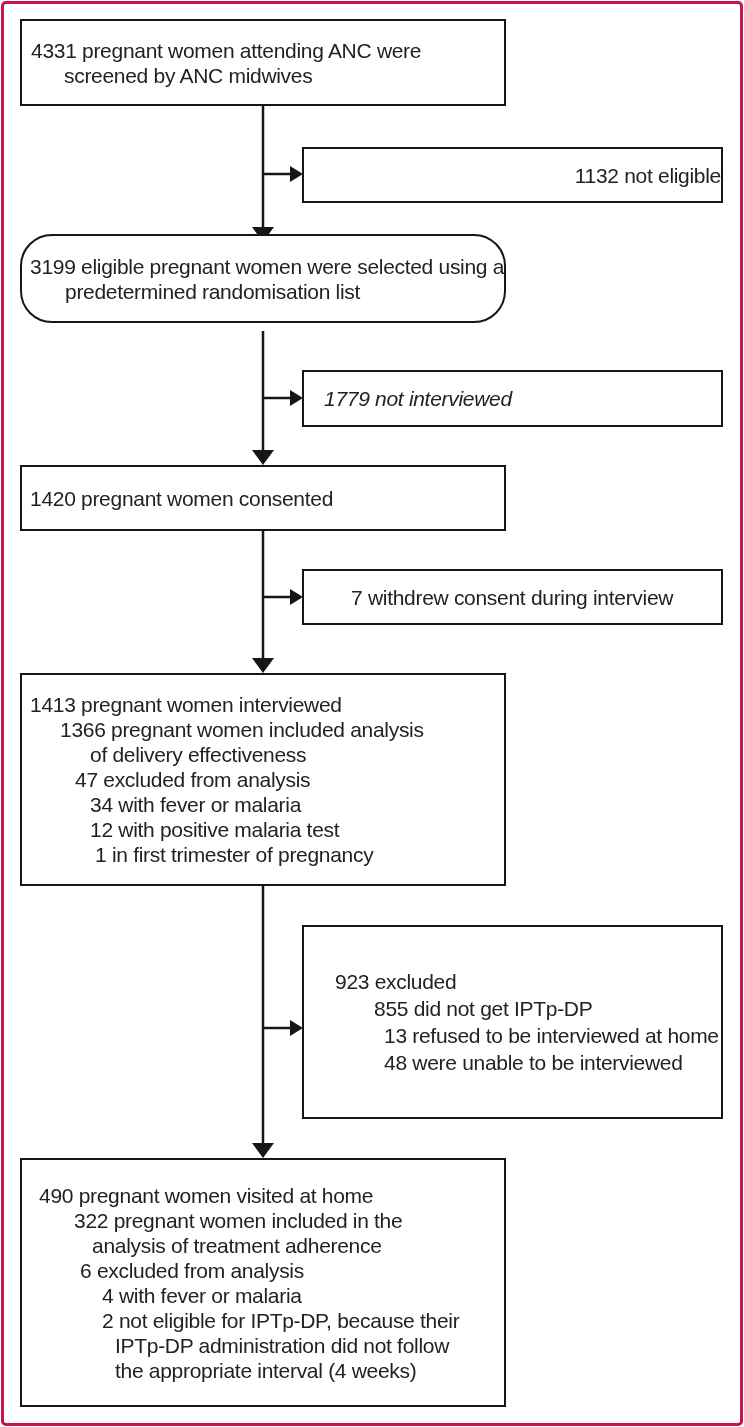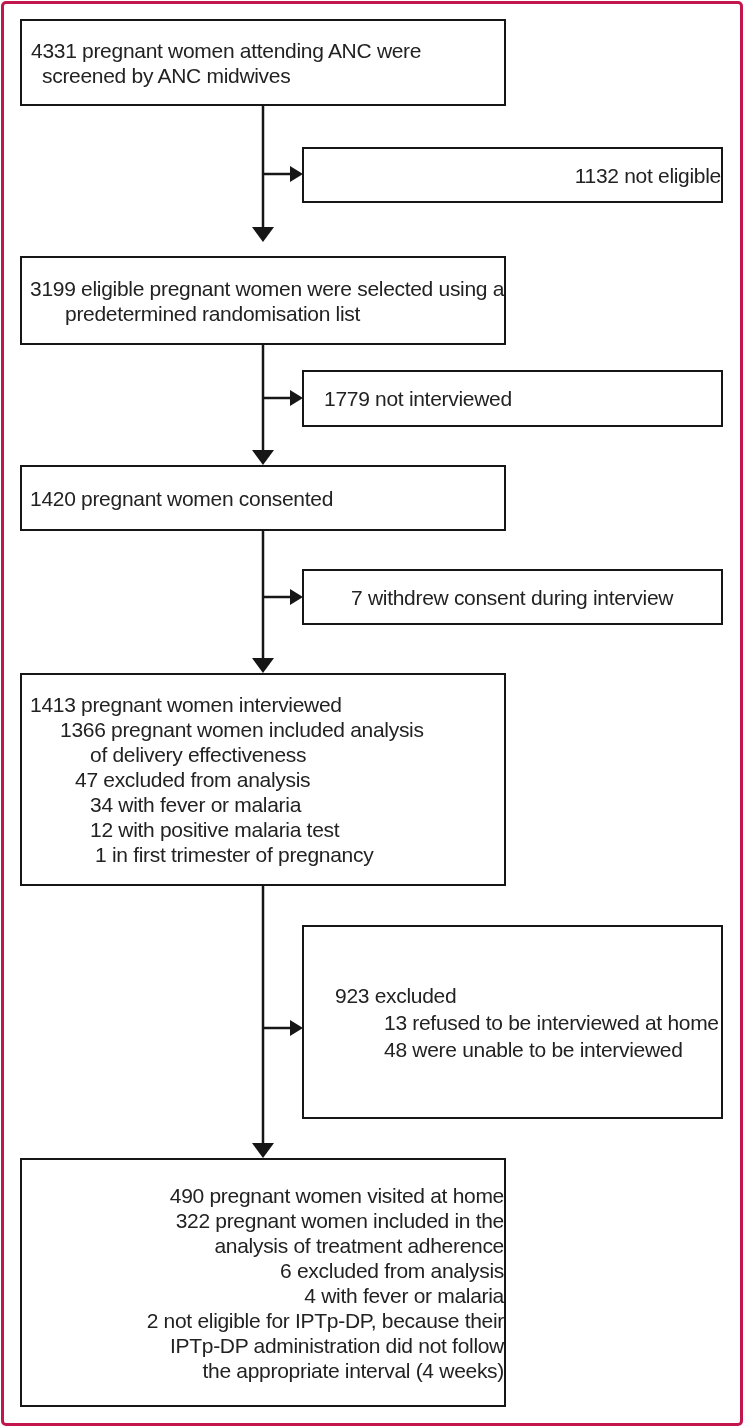--- a/index.html
+++ b/index.html
@@ -71,33 +71,33 @@
       <polygon points="290,390 290,406 303,398"></polygon>
       <polygon points="252,658 274,658 263,673"></polygon>
       <polygon points="290,589 290,605 303,597"></polygon>
       <polygon points="252,1143 274,1143 263,1158"></polygon>
       <polygon points="290,1020 290,1036 303,1028"></polygon>
     </g>
   </svg>
 
   <div class="box" style="left:20px; top:19px; width:486px; height:87px;">
     <div class="line" style="padding-left:9px">4331 pregnant women attending ANC were</div>
-    <div class="line" style="padding-left:20px">screened by ANC midwives</div>
+    <div class="line" style="padding-left:42px">screened by ANC midwives</div>
   </div>
 
   <div class="box" style="left:302px; top:147px; width:421px; height:56px;text-align:right;">
     <div class="line" style="padding-left:20px">1132 not eligible</div>
   </div>
 
-  <div class="box" style="left:20px; top:256px; width:486px; height:89px;">
+  <div class="box" style="left:20px; top:234px; width:486px; height:89px;border-radius:32px;">
     <div class="line" style="padding-left:8px">3199 eligible pregnant women were selected using a</div>
     <div class="line" style="padding-left:43px">predetermined randomisation list</div>
   </div>
 
-  <div class="box" style="left:302px; top:370px; width:421px; height:57px;">
+  <div class="box" style="left:302px; top:370px; width:421px; height:57px;font-style:italic;">
     <div class="line" style="padding-left:20px">1779 not interviewed</div>
   </div>
 
   <div class="box" style="left:20px; top:465px; width:486px; height:66px;">
     <div class="line" style="padding-left:8px">1420 pregnant women consented</div>
   </div>
 
   <div class="box" style="left:302px; top:569px; width:421px; height:56px;">
     <div class="line" style="padding-left:47px">7 withdrew consent during interview</div>
   </div>
@@ -107,25 +107,26 @@
     <div class="line" style="padding-left:38px">1366 pregnant women included analysis</div>
     <div class="line" style="padding-left:68px">of delivery effectiveness</div>
     <div class="line" style="padding-left:53px">47 excluded from analysis</div>
     <div class="line" style="padding-left:68px">34 with fever or malaria</div>
     <div class="line" style="padding-left:68px">12 with positive malaria test</div>
     <div class="line" style="padding-left:73px">1 in first trimester of pregnancy</div>
   </div>
 
   <div class="box roomy" style="left:302px; top:925px; width:421px; height:194px;">
     <div class="line" style="padding-left:31px">923 excluded</div>
+    <div class="line" style="padding-left:70px">855 did not get IPTp-DP</div>
     <div class="line" style="padding-left:80px">13 refused to be interviewed at home</div>
     <div class="line" style="padding-left:80px">48 were unable to be interviewed</div>
   </div>
 
-  <div class="box" style="left:20px; top:1158px; width:486px; height:249px;align-items:flex-end;">
+  <div class="box" style="left:20px; top:1158px; width:486px; height:249px;">
     <div class="line" style="padding-left:17px">490 pregnant women visited at home</div>
     <div class="line" style="padding-left:52px">322 pregnant women included in the</div>
     <div class="line" style="padding-left:70px">analysis of treatment adherence</div>
     <div class="line" style="padding-left:58px">6 excluded from analysis</div>
     <div class="line" style="padding-left:80px">4 with fever or malaria</div>
     <div class="line" style="padding-left:80px">2 not eligible for IPTp-DP, because their</div>
     <div class="line" style="padding-left:93px">IPTp-DP administration did not follow</div>
     <div class="line" style="padding-left:93px">the appropriate interval (4 weeks)</div>
   </div>
 

